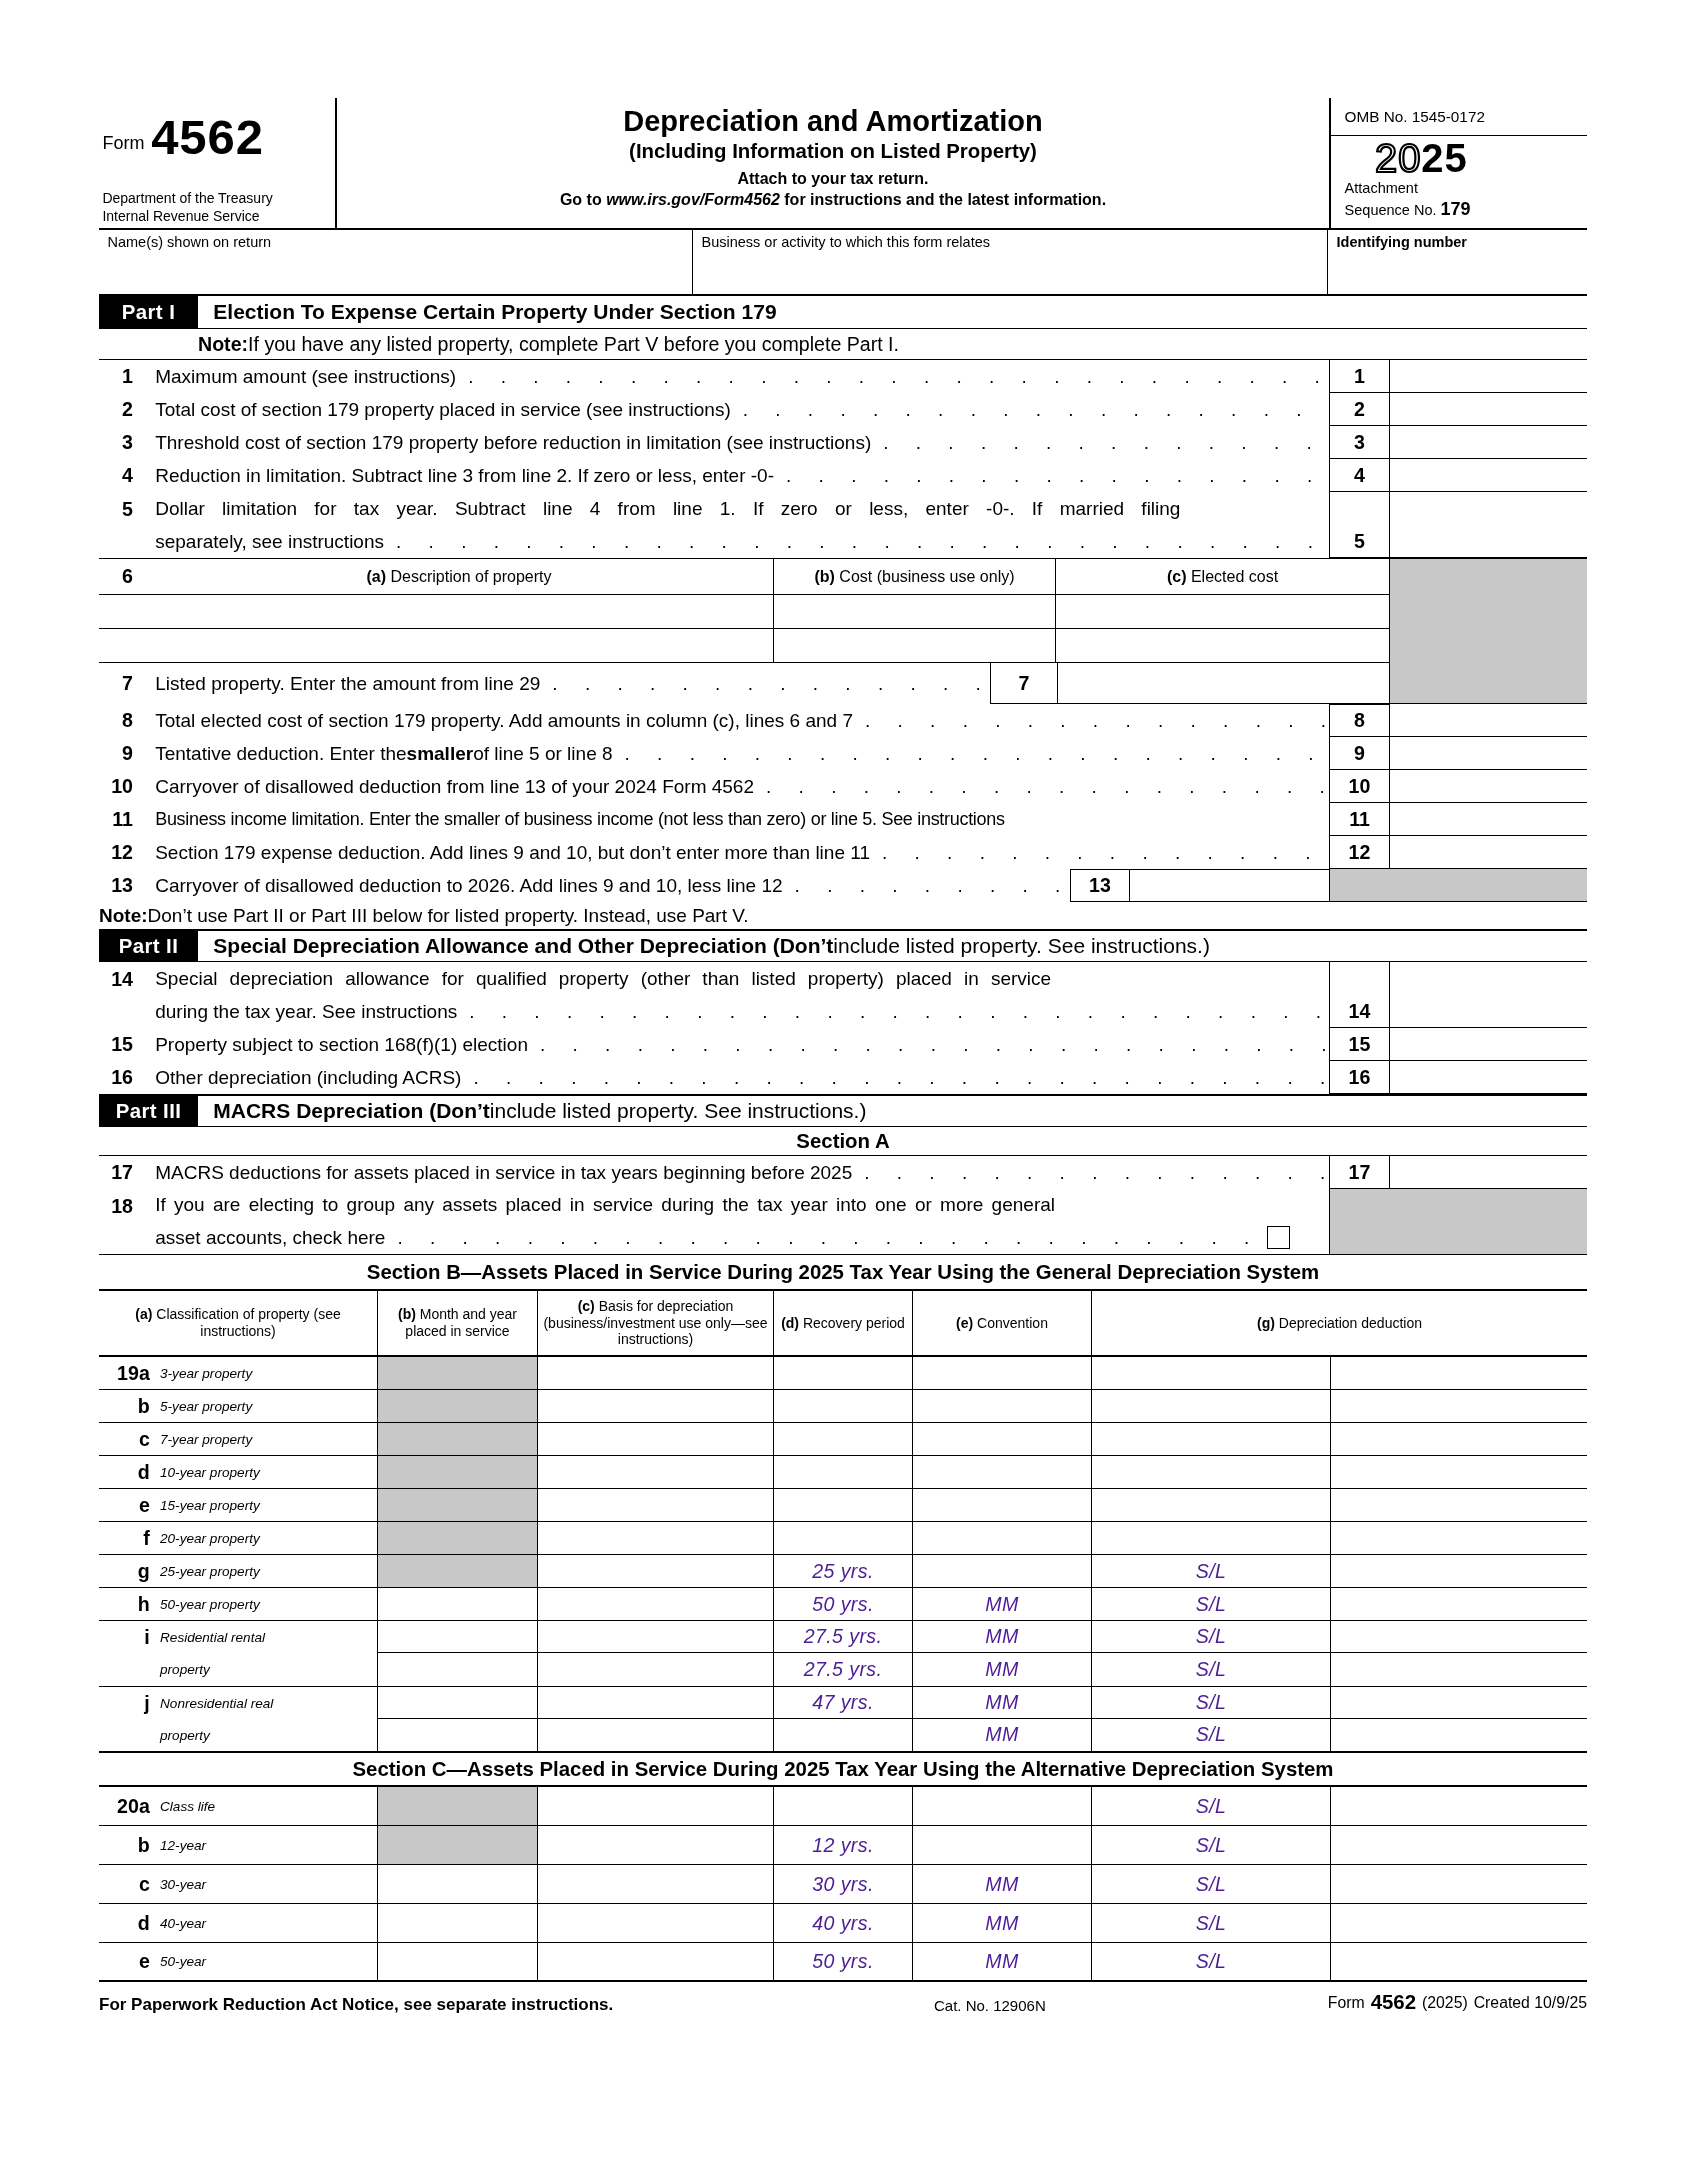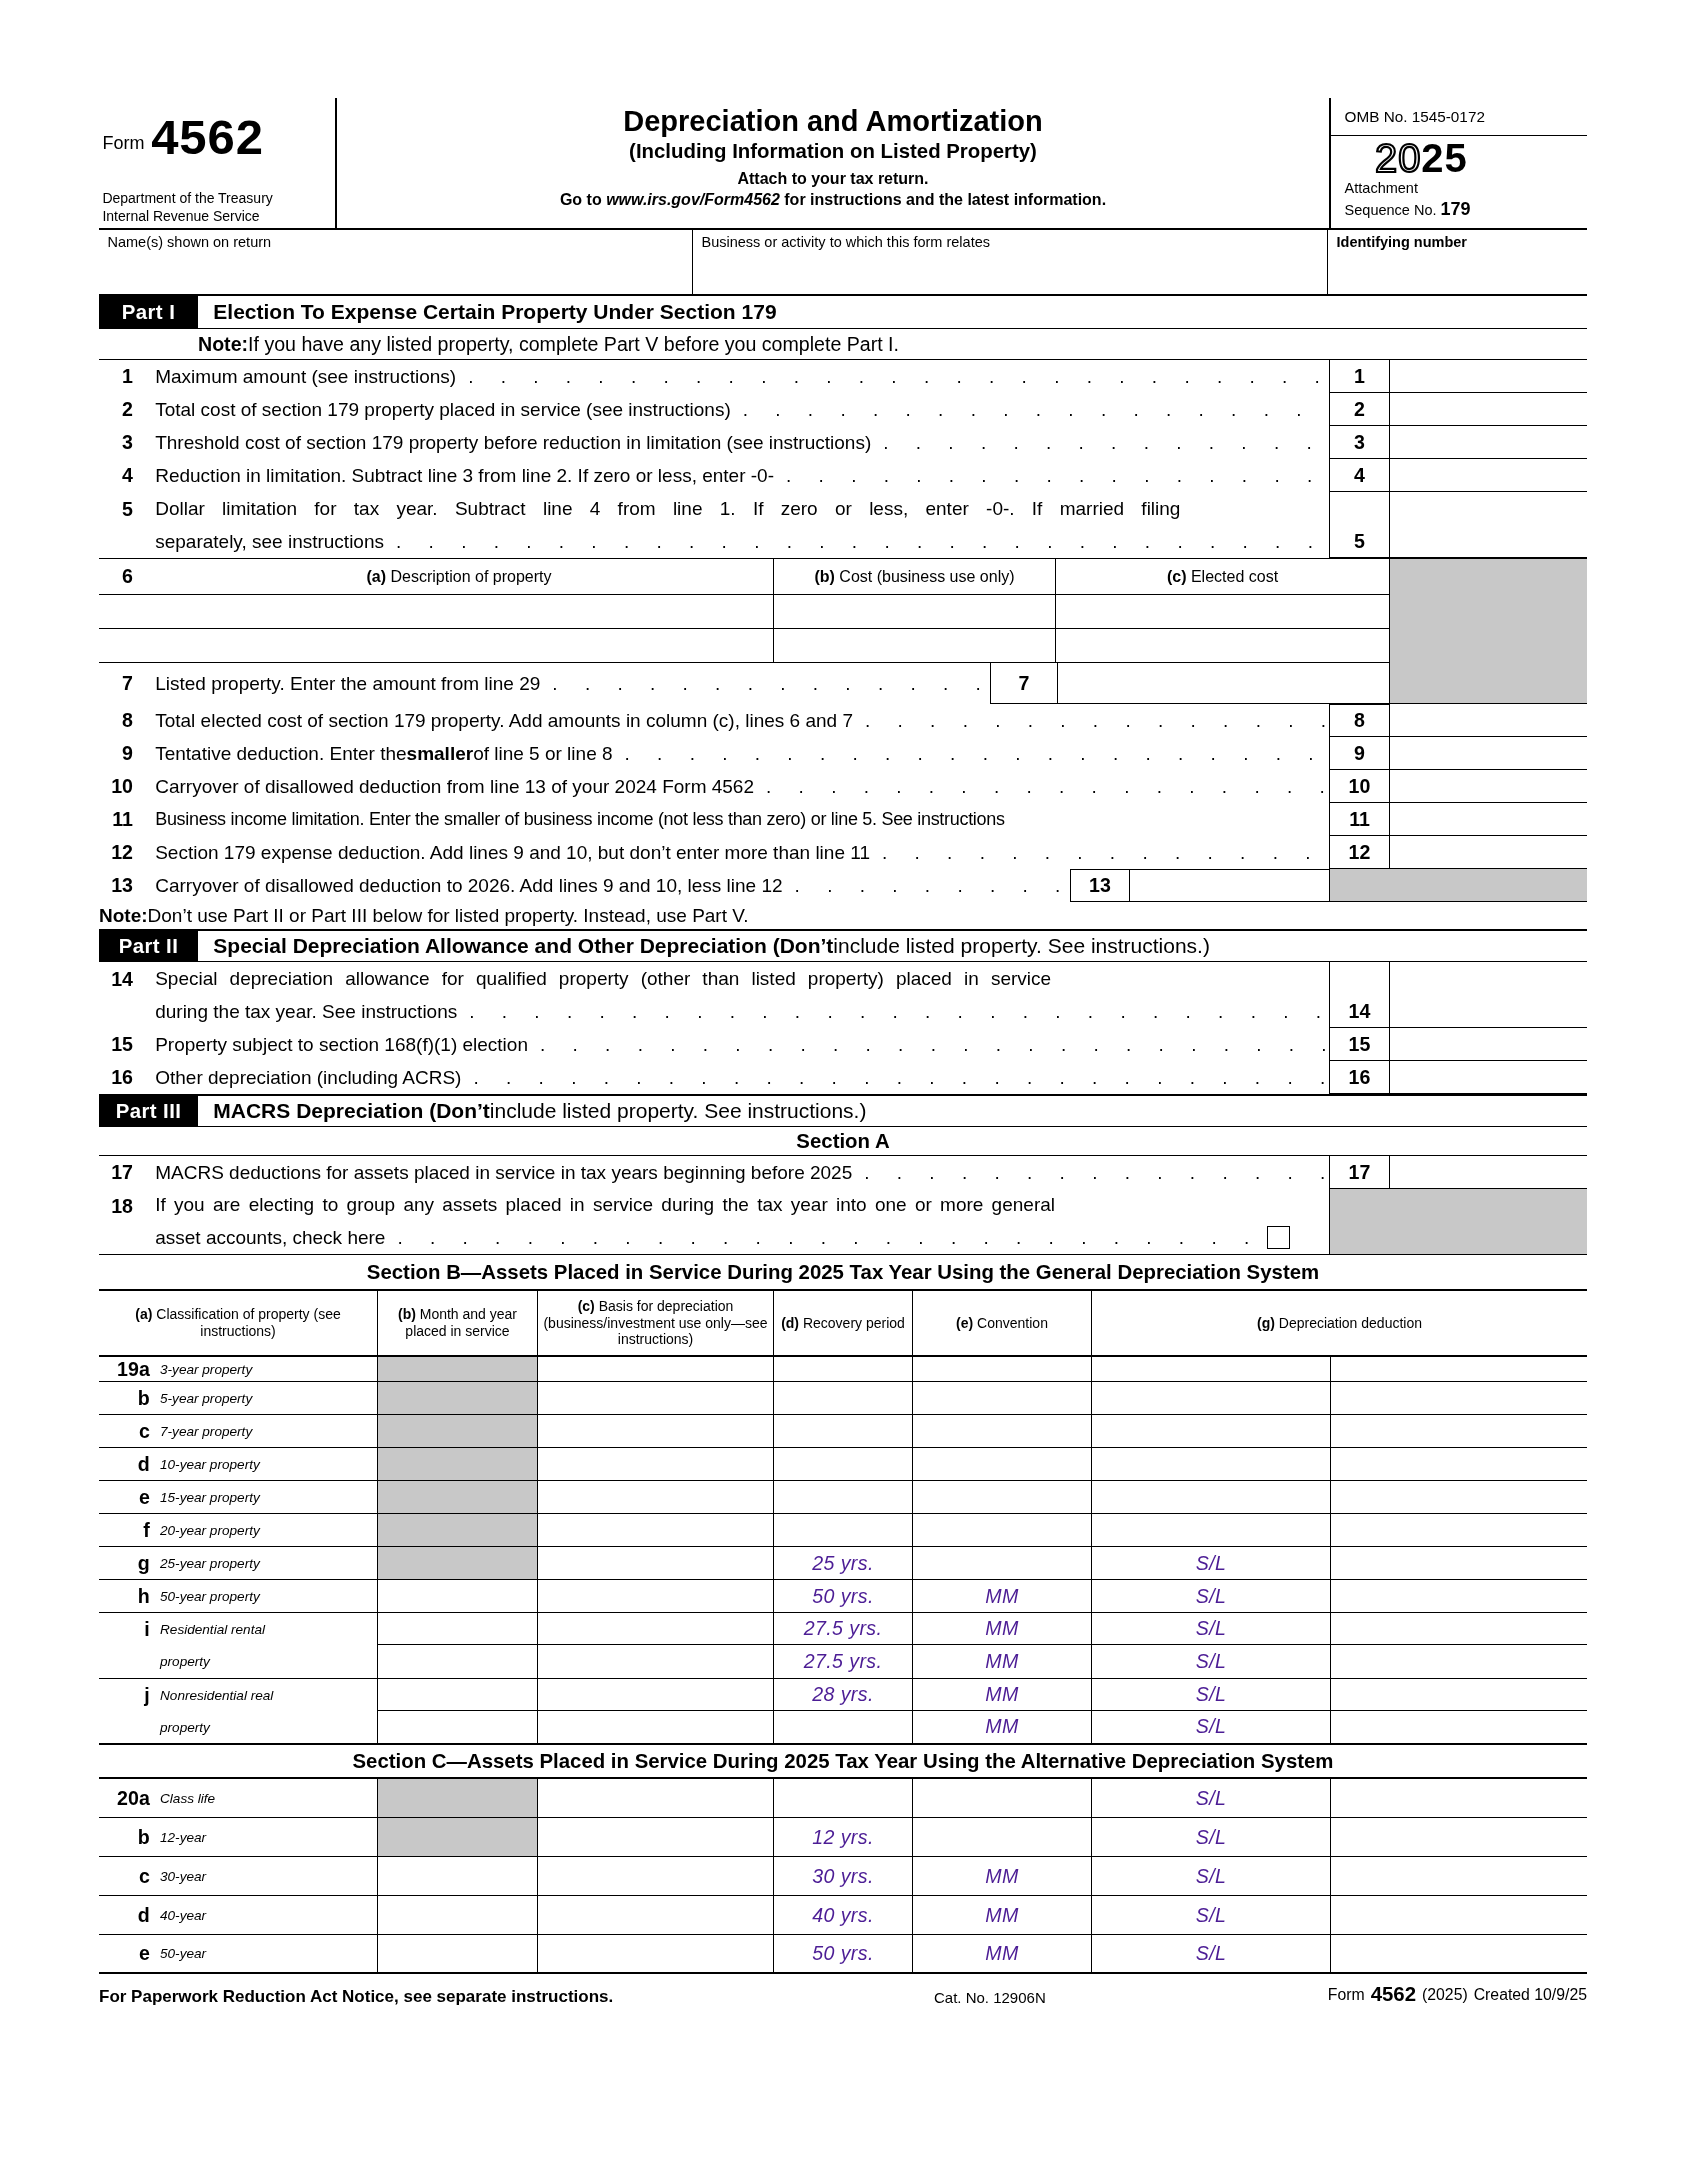--- a/index.html
+++ b/index.html
@@ -400,21 +400,21 @@
           <div class="mc-hcell" style="width: 139px;">
             <span><span class="bold">(d)</span><span> Recovery period</span></span>
           </div>
           <div class="mc-hcell" style="width: 179px;">
             <span><span class="bold">(e)</span><span> Convention</span></span>
           </div>
           <div class="mc-hcell" style="flex: 1 1 0%;">
             <span><span class="bold">(g)</span><span> Depreciation deduction</span></span>
           </div>
         </div>
-  <div class="mc-row" style="height: 25px;">
+  <div class="mc-row" style="height: 33px;">
           <div class="mc-a mc-a-single">
             <span class="mc-num">19a</span>
             <div class="lblcol">
               <div>3-year property</div>
             </div>
           </div>
           <div class="mc-right">
             <div class="mc-subrow" style="height: 33px;">
               <div class="mc-cell w-b shaded"></div>
               <div class="mc-cell w-c"></div>
@@ -606,21 +606,21 @@
             <div class="lblcol">
               <div>Nonresidential real</div>
               <div>property</div>
             </div>
           </div>
           <div class="mc-right">
             <div class="mc-subrow mc-divider" style="height: 32px;">
               <div class="mc-cell w-b"></div>
               <div class="mc-cell w-c"></div>
               <div class="mc-cell w-d">
-                <span class="entry">28 yrs.</span>
+                <span class="entry">47 yrs.</span>
               </div>
               <div class="mc-cell w-e">
                 <span class="entry">MM</span>
               </div>
               <div class="mc-cell w-f">
                 <span class="entry">S/L</span>
               </div>
               <div class="mc-cell w-g"></div>
             </div>
             <div class="mc-subrow" style="height: 33px;">

